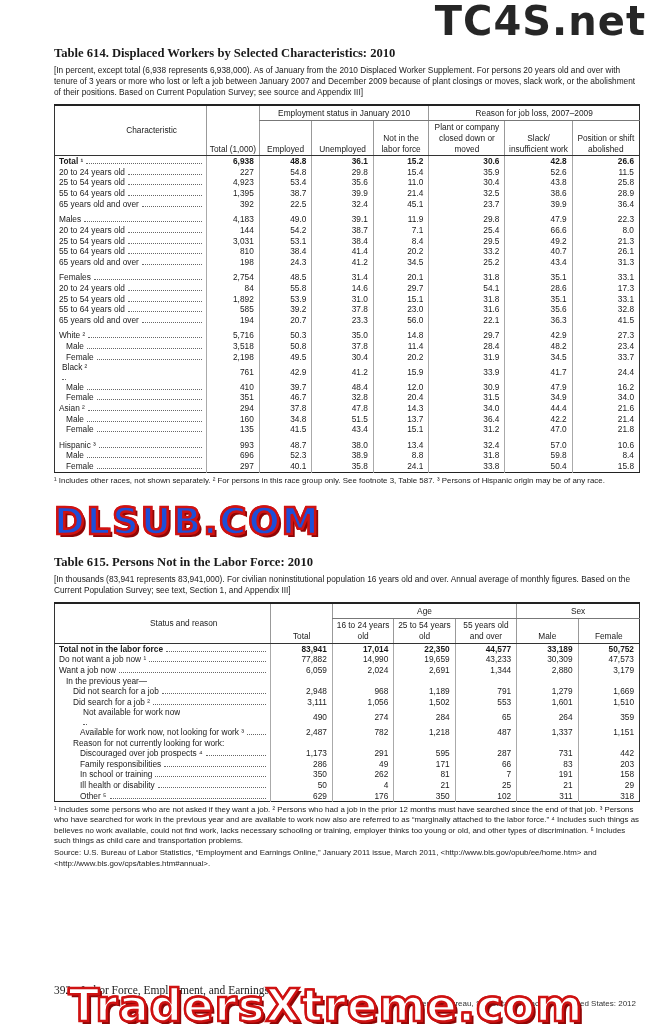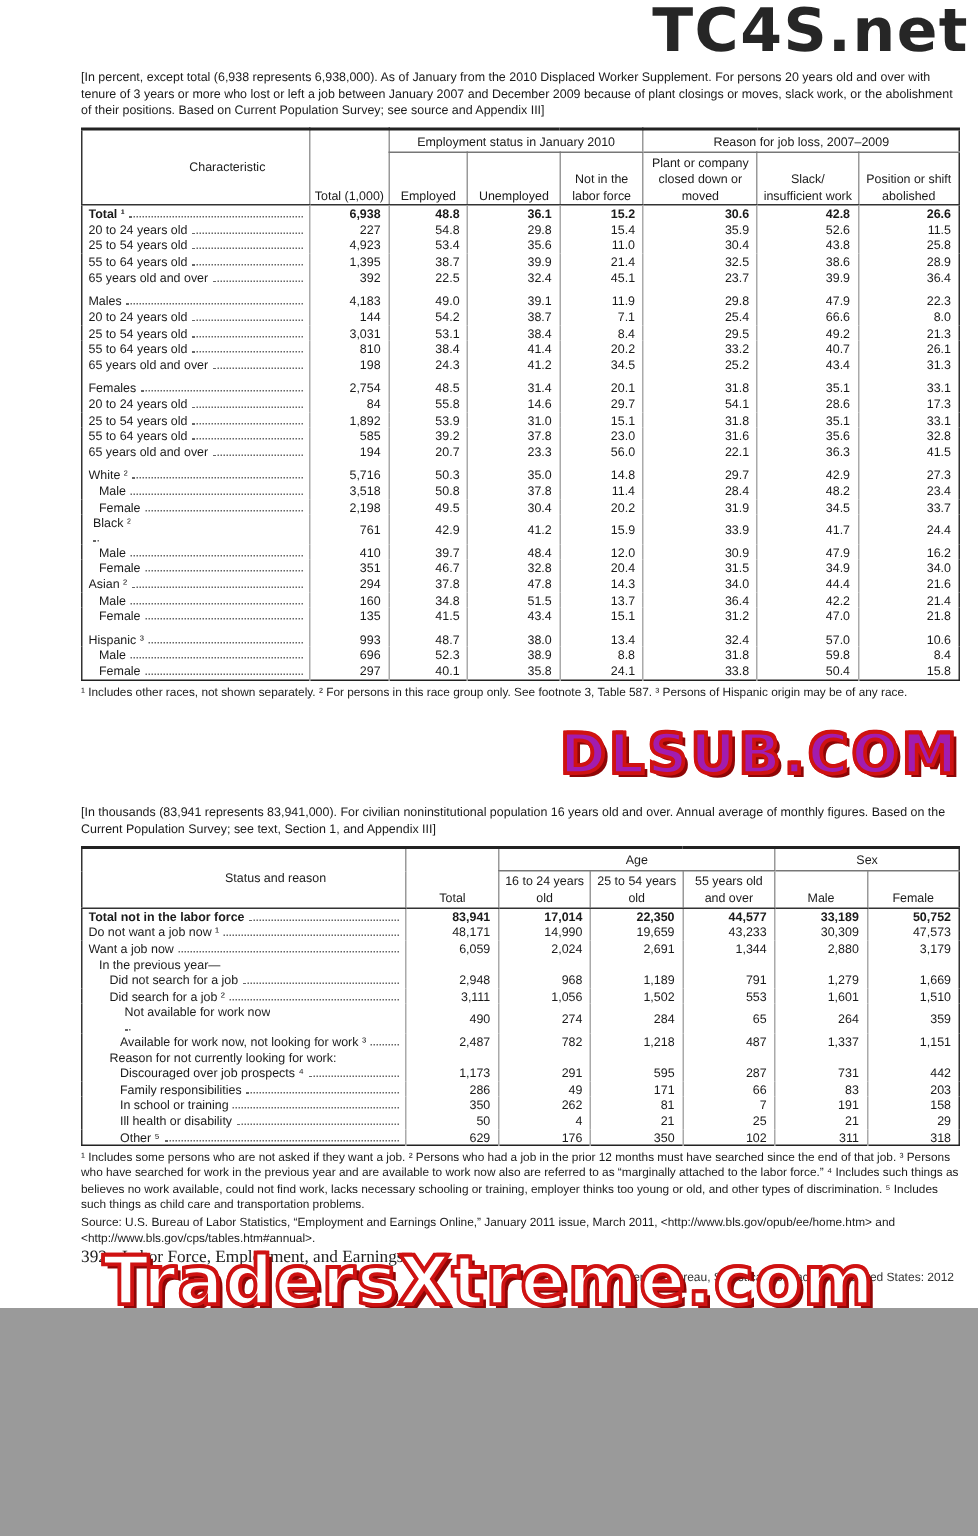--- a/index.html
+++ b/index.html
@@ -1,24 +1,24 @@
 <!DOCTYPE html>
 <html><head>
 <meta charset="utf-8">
 <style>
   html,body{margin:0;padding:0;background:#9a9a9a;}
-  .page{width:652px;height:872px;margin:0 auto;background:#fff;position:relative;overflow:hidden;
+  .page{width:652px;height:1024px;margin:0 auto;background:#fff;position:relative;overflow:hidden;
         font-family:"Liberation Sans",sans-serif;color:#1a1a1a;}
   .content{padding:46px 12px 0 54px;}
 
   
   .wm-top{position:absolute;top:-2px;right:6px;font-family:"DejaVu Sans",sans-serif;font-weight:800;
           font-size:40px;letter-spacing:1px;color:#161616;opacity:.93;}
-  .wm-mid{text-align:right;margin:14px 0 12px;font-family:"DejaVu Sans",sans-serif;font-weight:800;
-          font-size:37px;letter-spacing:2px;color:#a21caf;-webkit-text-stroke:2.5px #cf1212;
+  .wm-mid{text-align:left;margin:14px 0 12px;font-family:"DejaVu Sans",sans-serif;font-weight:800;
+          font-size:37px;letter-spacing:2px;color:#1d4ed8;-webkit-text-stroke:2.5px #cf1212;
           text-shadow:3px 3px 0 #8f0606, -1px -1px 0 #cf1212, 1px -1px 0 #cf1212, -1px 1px 0 #cf1212;}
   .wm-bot{position:absolute;left:0;right:0;bottom:-8px;text-align:center;font-family:"DejaVu Sans",sans-serif;
           font-weight:800;font-size:45px;letter-spacing:1px;color:#fff;-webkit-text-stroke:2.5px #cf1212;
           text-shadow:3px 3px 0 #8f0606, -1px -1px 0 #cf1212, 1px -1px 0 #cf1212, -1px 1px 0 #cf1212;}
 
   .tbl-title{font-family:"Liberation Serif",serif;font-weight:bold;font-size:12.6px;margin:0 0 4px 0;}
   .tbl-note{font-size:8.3px;line-height:1.32;margin:0 0 6px 0;}
 
   table{border-collapse:collapse;width:100%;table-layout:fixed;font-size:8.3px;line-height:1.28;}
   table.tbl{border:1px solid #333;border-top:2px solid #222;border-bottom:1.5px solid #222;}
@@ -46,20 +46,21 @@
 </head>
 <body>
 
 <div class="page">
 
   <div class="wm-top">TC4S.net</div>
 
   <div class="content">
 
     <div>
+      <h2 class="tbl-title">Table 614. Displaced Workers by Selected Characteristics: 2010</h2>
       <p class="tbl-note">[In percent, except total (6,938 represents 6,938,000). As of January from the 2010 Displaced Worker Supplement. For persons 20 years old and over with tenure of 3 years or more who lost or left a job between January 2007 and December 2009 because of plant closings or moves, slack work, or the abolishment of their positions. Based on Current Population Survey; see source and Appendix III]</p>
 
       <table class="tbl">
         <colgroup>
           <col style="width:26%">
             <col style="width:9%">
             <col style="width:9%">
             <col style="width:10.5%">
           <col style="width:9.5%">
             <col style="width:13%">
@@ -490,20 +491,21 @@
             </tr>
           </tbody>
       </table>
 
       <p class="tbl-fn">¹ Includes other races, not shown separately. ² For persons in this race group only. See footnote 3, Table 587. ³ Persons of Hispanic origin may be of any race.</p>
     </div>
 
     <div class="wm-mid">DLSUB.COM</div>
 
     <div>
+      <h2 class="tbl-title">Table 615. Persons Not in the Labor Force: 2010</h2>
       <p class="tbl-note">[In thousands (83,941 represents 83,941,000). For civilian noninstitutional population 16 years old and over. Annual average of monthly figures. Based on the Current Population Survey; see text, Section 1, and Appendix III]</p>
 
       <table class="tbl">
         <colgroup>
           <col style="width:37%">
             <col style="width:10.5%">
             <col style="width:10.5%">
             <col style="width:10.5%">
           <col style="width:10.5%">
             <col style="width:10.5%">
@@ -539,21 +541,21 @@
               <td class="num">33,189</td>
               <td class="num">50,752</td>
             </tr>
             <tr>
               <td class="lbl">
                 <div class="lw" style="padding-left: 0px;">
                   <span class="lt">Do not want a job now ¹</span>
                   <span class="leader"></span>
                 </div>
               </td>
-              <td class="num">48,171</td>
+              <td class="num">77,882</td>
               <td class="num">14,990</td>
               <td class="num">19,659</td>
               <td class="num">43,233</td>
               <td class="num">30,309</td>
               <td class="num">47,573</td>
             </tr>
             <tr>
               <td class="lbl">
                 <div class="lw" style="padding-left: 0px;">
                   <span class="lt">Want a job now</span>

